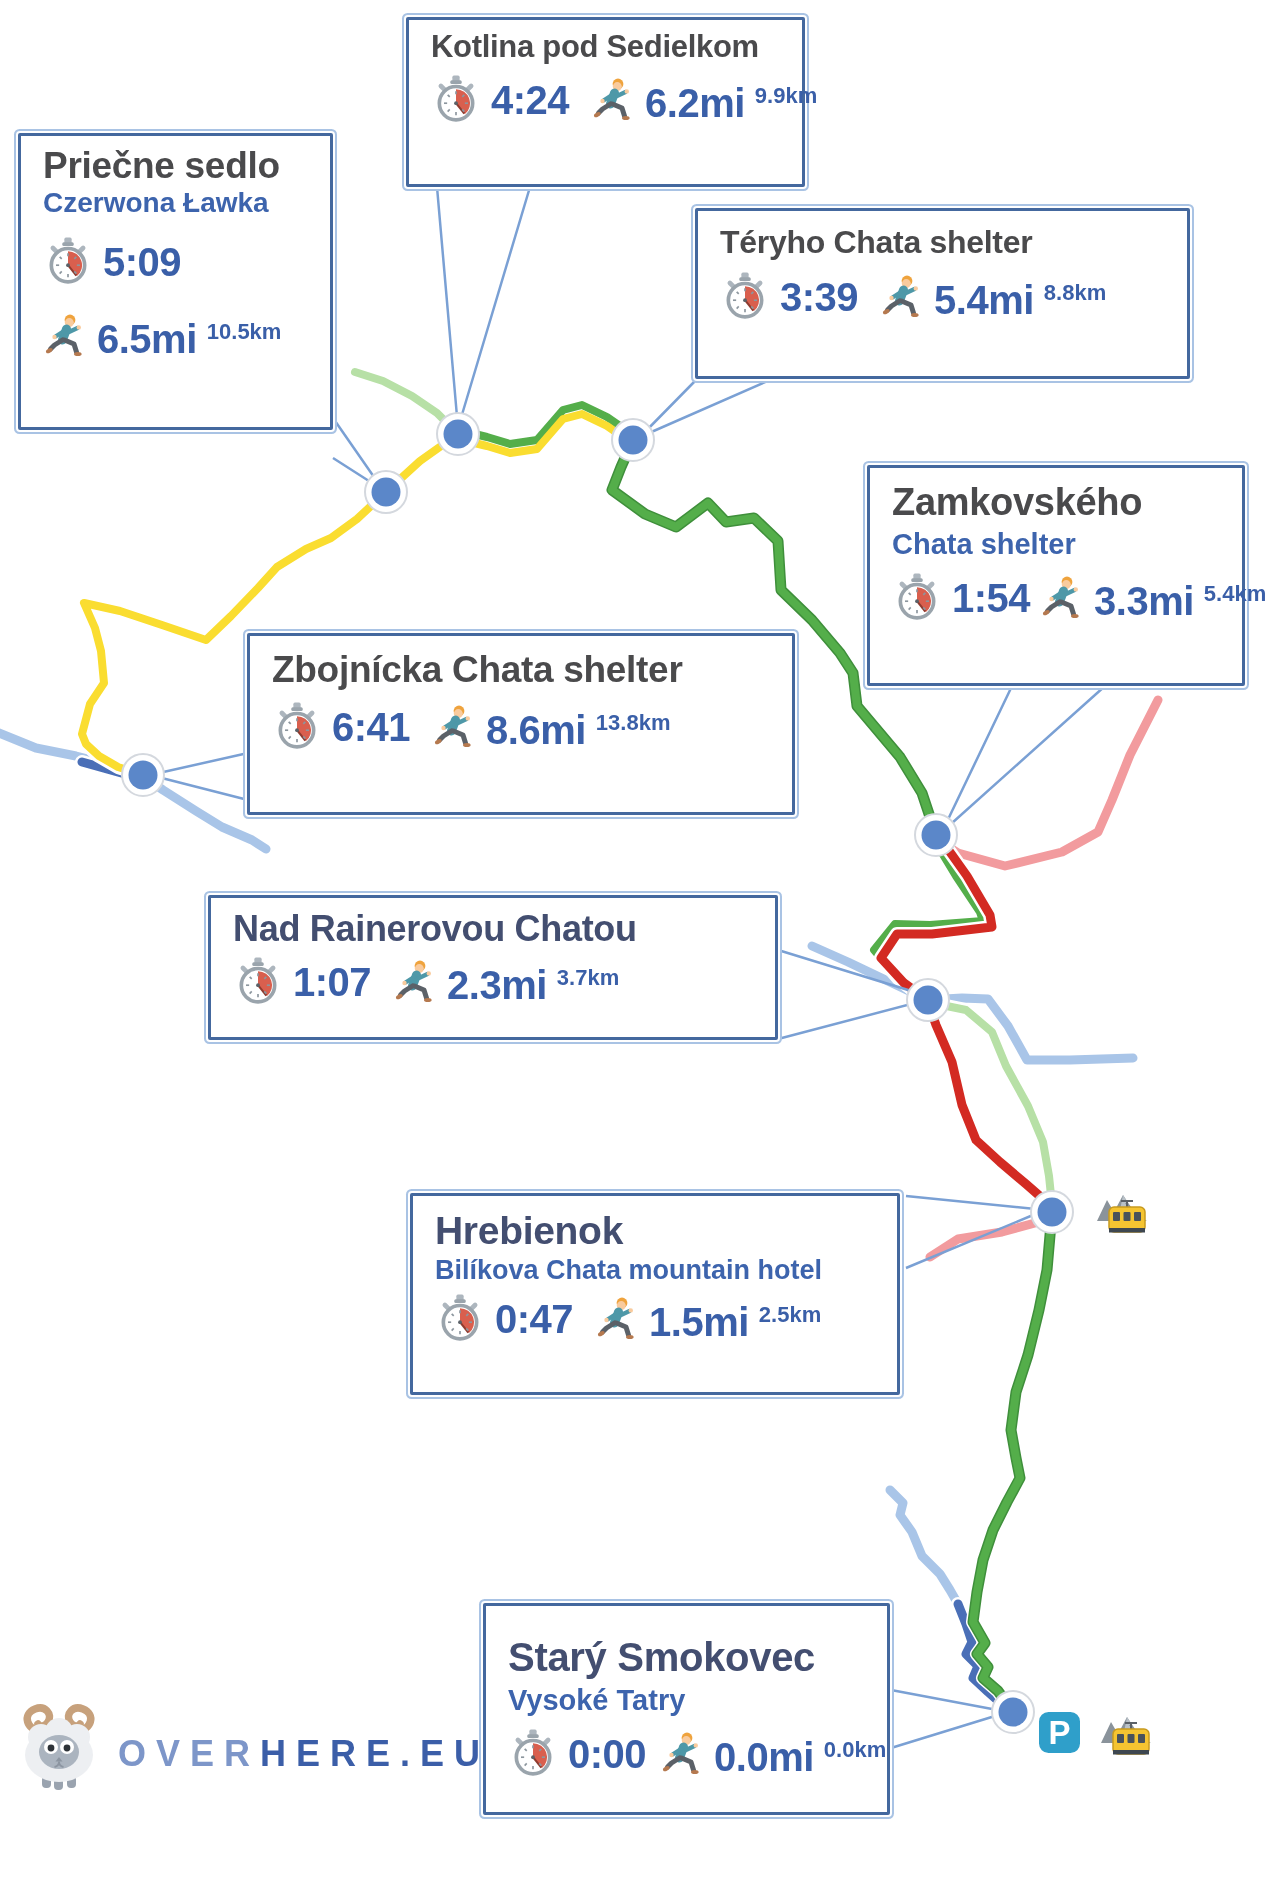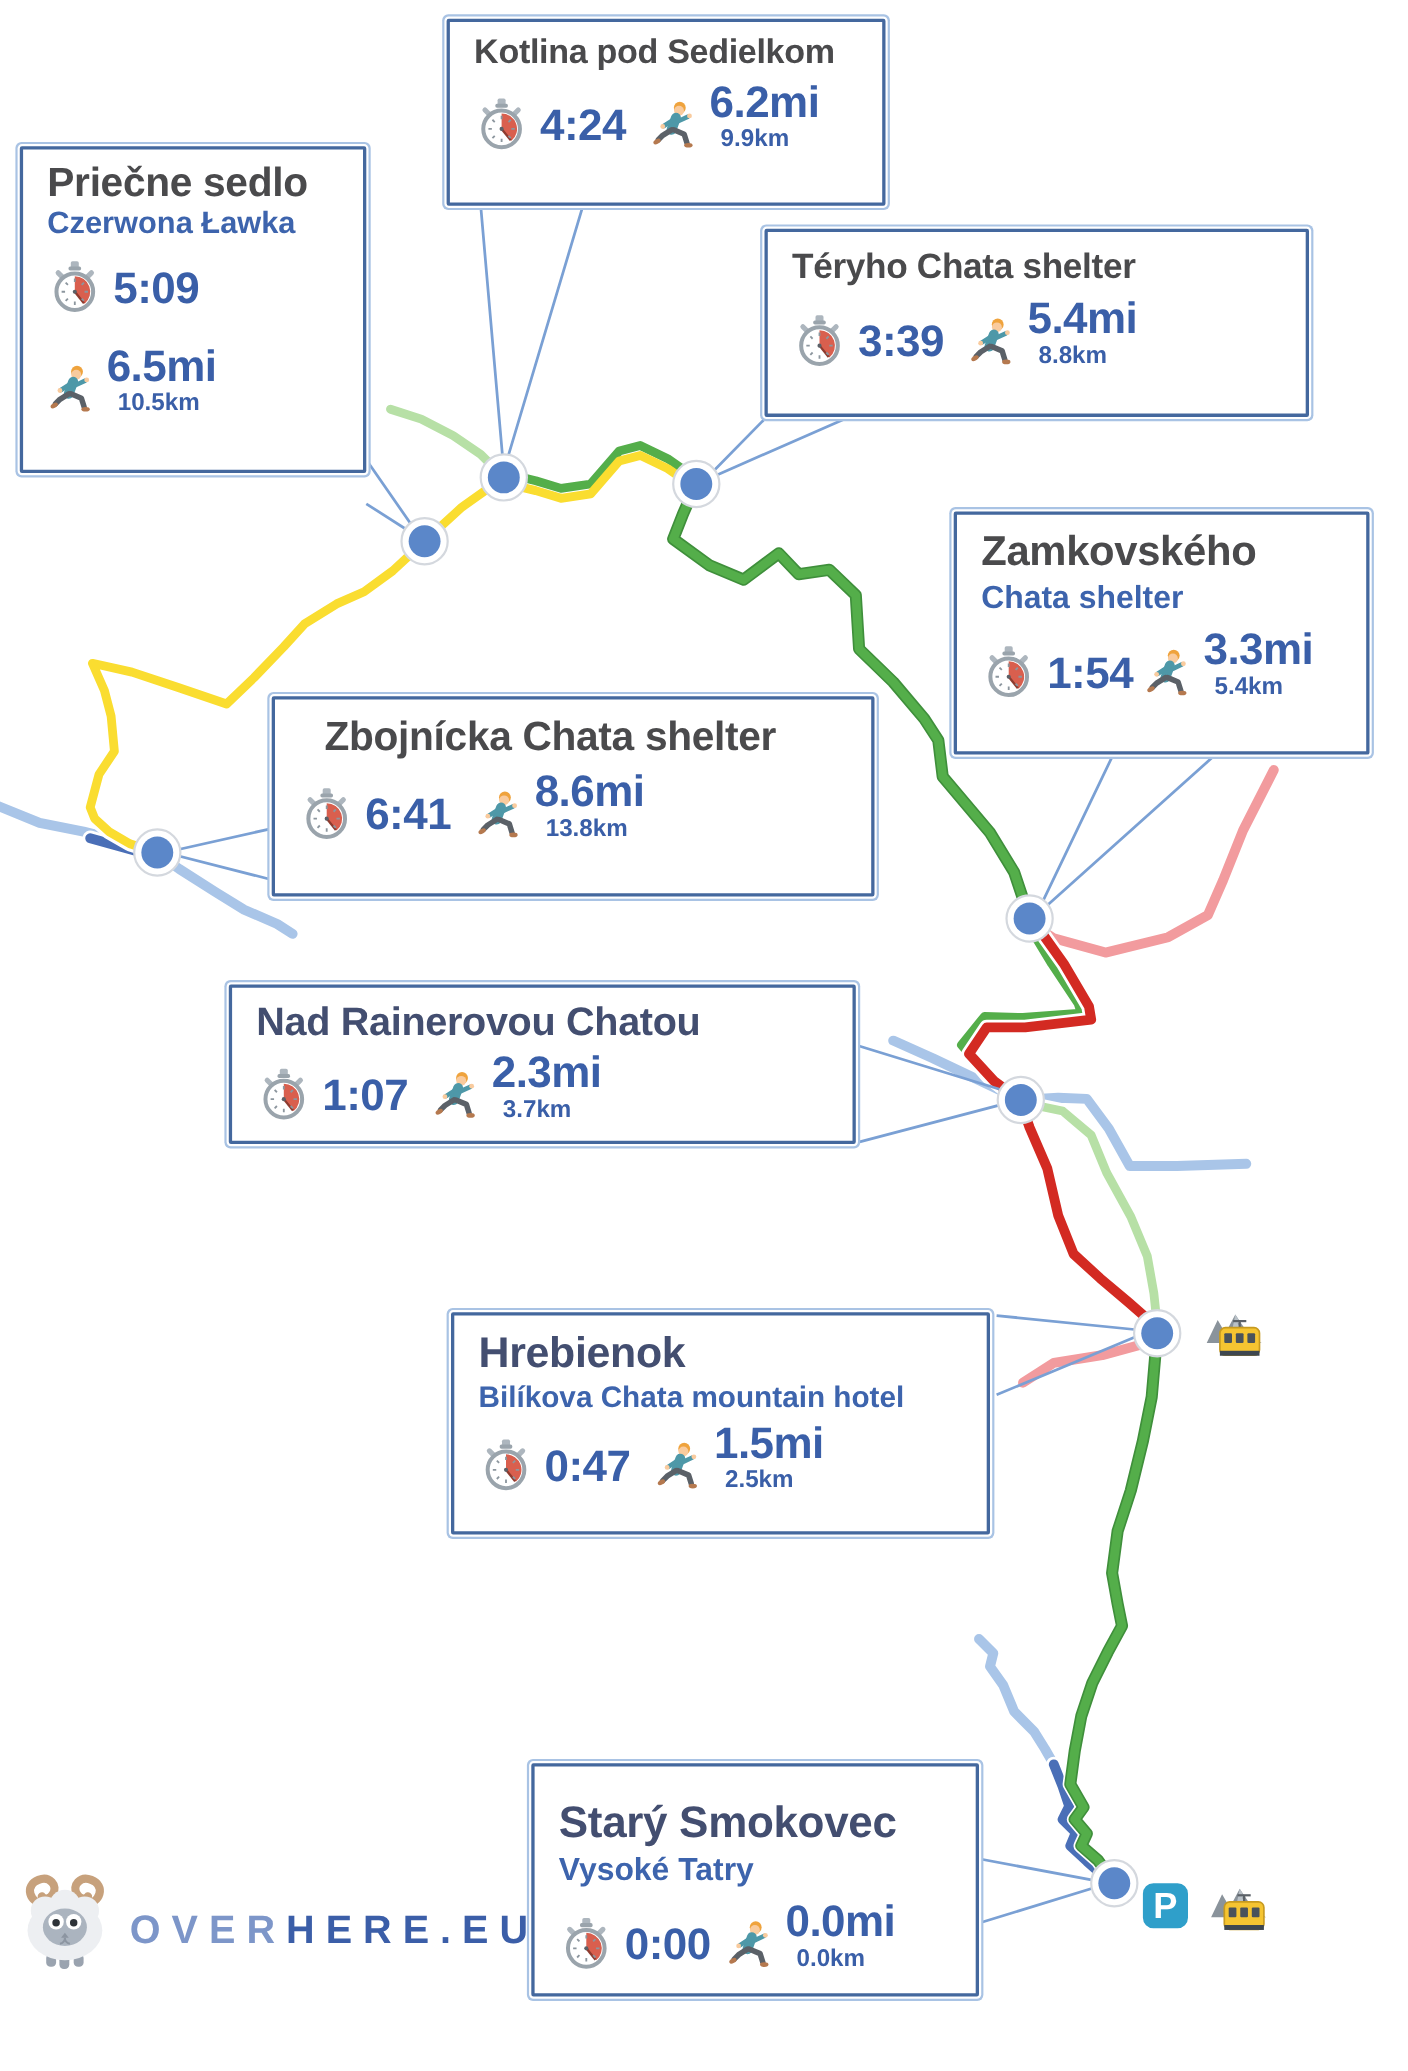--- a/index.html
+++ b/index.html
@@ -34,40 +34,40 @@
   .card{position:absolute;z-index:3;background:#fff;box-sizing:border-box;
         border:3px solid var(--accent-border);border-radius:2px;
         box-shadow:0 0 0 2px #fff,0 0 0 4px var(--border-light);
         padding:10px 14px 8px 22px;}
   .card .title{font-weight:700;letter-spacing:-.3px;line-height:1.08;}
   .t-gray{color:var(--title-gray);} .t-navy{color:var(--title-navy);}
   .card .subtitle{font-weight:700;color:var(--subtitle-blue);line-height:1.1;margin-top:2px;}
   .row{display:flex;align-items:flex-end;margin-top:10px;}
   .val{font-weight:700;color:var(--value-blue);font-size:40px;letter-spacing:-.5px;
        text-shadow:0 0 2px #fff;}
-  .dist{display:flex;flex-direction:column;line-height:1;}
+  .dist{display:flex;flex-direction:row;line-height:1;}
   .km{font-weight:700;color:var(--value-blue);font-size:22px;margin:2px 0 0 10px;}
   .ic{flex:0 0 auto;}
   .ic-sw{width:50px;height:50px;margin-right:10px;}
   .ic-run{width:46px;height:46px;margin:0 8px 0 22px;}
 
   .c-kotlina{left:406px;top:17px;width:399px;height:170px;}
   .c-kotlina .title{font-size:31px;}
   .c-priecne{left:18px;top:133px;width:315px;height:297px;}
   .c-priecne .title{font-size:37px;}
   .c-priecne .subtitle{font-size:28px;}
   .c-priecne .row{margin-top:16px;}
   .c-priecne .ic-run{margin-left:0;}
   .c-teryho{left:695px;top:208px;width:495px;height:171px;padding-top:14px;}
   .c-teryho .title{font-size:32px;}
   .c-zamkov{left:867px;top:465px;width:378px;height:221px;padding-top:14px;}
   .c-zamkov .title{font-size:38px;}
   .c-zamkov .subtitle{font-size:29px;margin-top:6px;}
   .c-zbojnicka{left:247px;top:633px;width:548px;height:182px;padding-top:14px;}
-  .c-zbojnicka .title{font-size:37px;margin-left:23px;}
+  .c-zbojnicka .title{font-size:37px;}
   .c-nadrain{left:208px;top:895px;width:570px;height:145px;padding-top:12px;}
   .c-nadrain .title{font-size:36px;}
   .c-nadrain .row{margin-top:6px;}
   .c-hrebienok{left:410px;top:1193px;width:490px;height:202px;padding-top:14px;}
   .c-hrebienok .title{font-size:39px;}
   .c-hrebienok .subtitle{font-size:27px;margin-top:4px;}
   .c-hrebienok .row{margin-top:6px;}
   .c-stary{left:483px;top:1603px;width:407px;height:212px;padding-top:30px;}
   .c-stary .title{font-size:40px;}
   .c-stary .subtitle{font-size:29px;margin-top:6px;}

